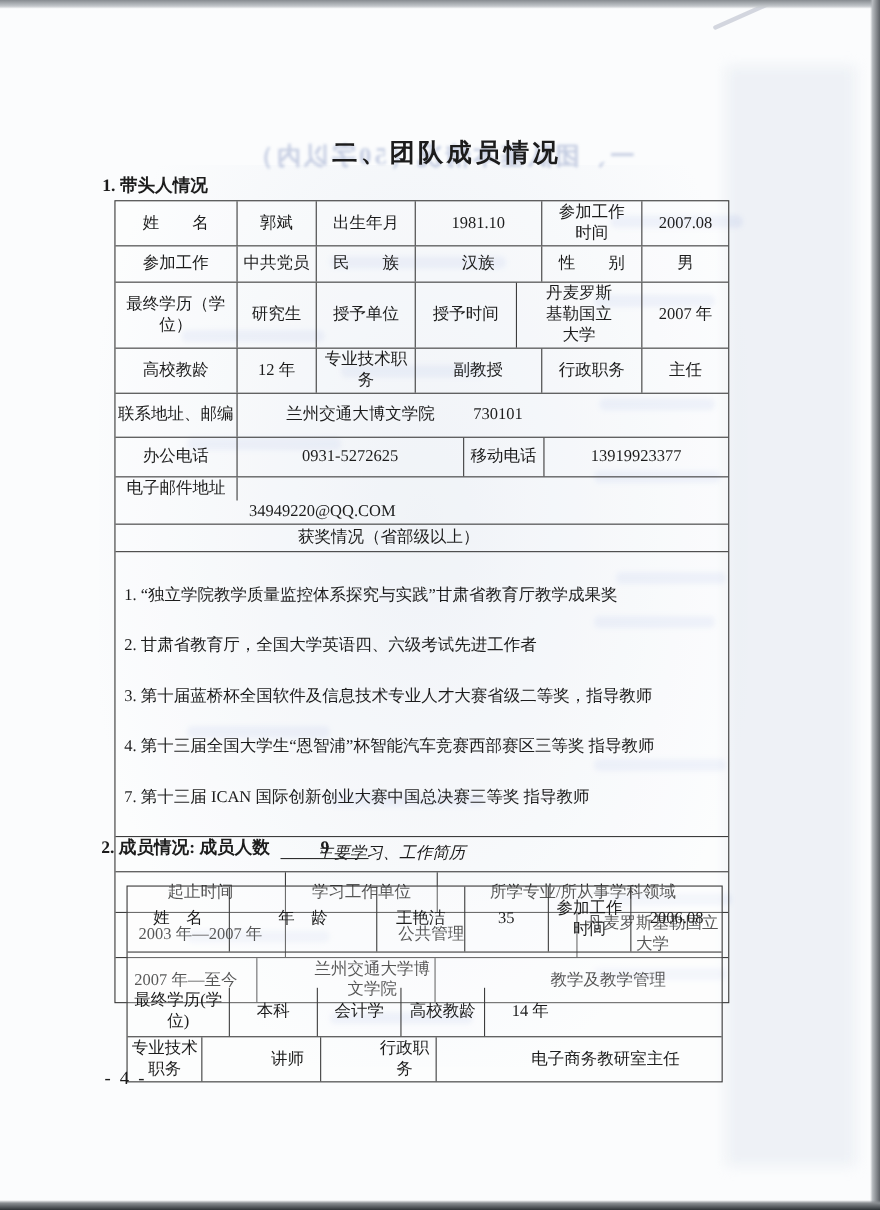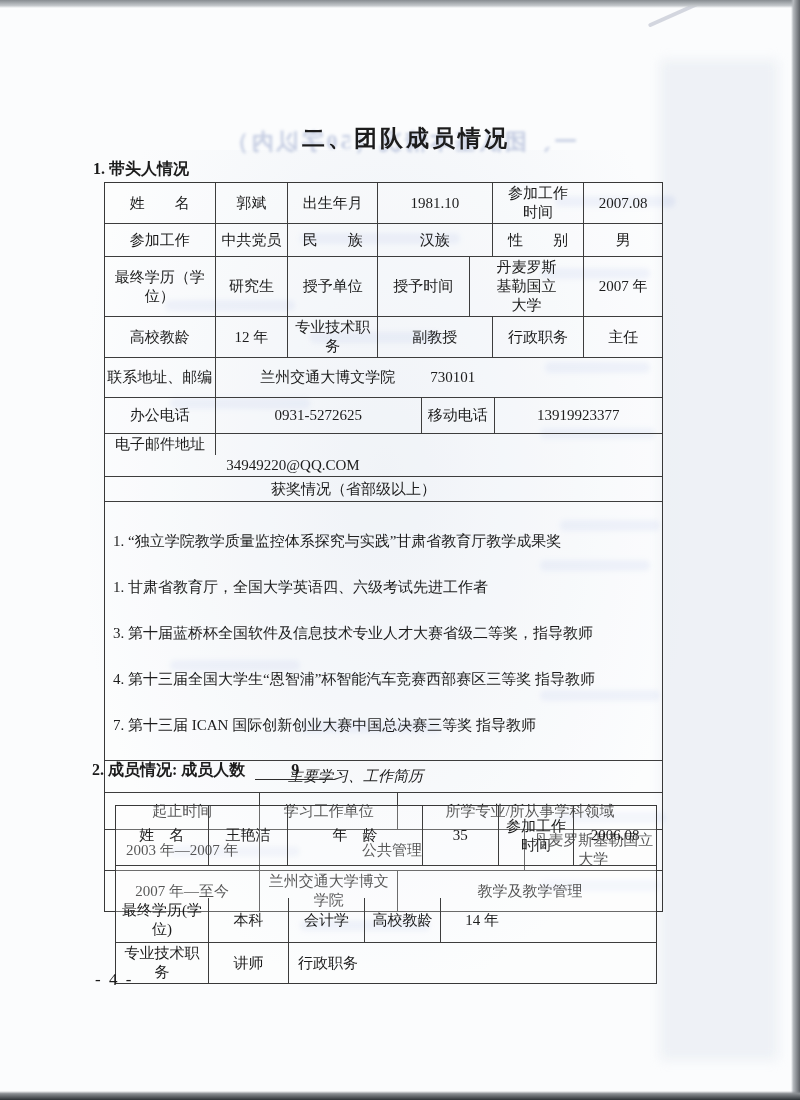--- a/index.html
+++ b/index.html
@@ -29,21 +29,21 @@
   .sec-heading{position:absolute;font-size:16px;font-weight:bold;z-index:2;}
   .sec1-heading{left:93px;top:159px;}
   .sec2-heading{left:92px;top:760px;}
   .count-underline{display:inline-block;width:80px;margin-left:10px;border-bottom:1.5px solid #2e2e2e;text-align:center;font-weight:bold;}
   .page-number{position:absolute;left:95px;top:970px;font-size:17px;letter-spacing:2px;z-index:2;}
   
   .tbl{position:absolute;border:1.5px solid #383838;background:rgba(255,255,255,.25);z-index:2;box-sizing:border-box;}
   .t1{left:104px;top:182px;width:559px;}
   .t2{left:115px;top:805px;width:542px;}
   .row{display:flex;border-bottom:1px solid #3d3d3d;box-sizing:border-box;}
-  .row:last-child{border-bottom:none;}
+  .row:last-child{border-bottom:none;gap:48px;}
   .c{display:flex;align-items:center;justify-content:center;text-align:center;
      border-right:1px solid #3d3d3d;box-sizing:border-box;
      font-size:15px;line-height:19px;white-space:pre-line;padding:1px 2px;}
   .c:last-child{border-right:none;}
   .awards-cell{display:block;padding:5px 8px 0 8px;text-align:left;font-size:15px;line-height:23px;}
   .award-line{white-space:pre-line;}
   .sh30{transform:translateX(-30px);}
   .sh28{transform:translateX(-28px);}
   .sh36{transform:translateX(-36px);}
   .addr-cell{gap:35px;transform:translateX(-71px);}
@@ -131,21 +131,21 @@
     <div class="row" style="min-height:35px;flex-direction:column;">
       <div class="c" style="width:111px;">电子邮件地址</div>
       <div class="c sh36" style="width:448px;">34949220@QQ.COM</div>
     </div>
     <div class="row" style="min-height:25px;">
       <div class="c sh30" style="width:559px;">获奖情况（省部级以上）</div>
     </div>
     <div class="row" style="min-height:121px;">
       <div class="c awards-cell" style="width:559px;">
         <div class="award-line">1. “独立学院教学质量监控体系探究与实践”甘肃省教育厅教学成果奖</div>
-        <div class="award-line">1. 甘肃省教育厅，全国大学英语四、六级考试先进工作者</div>
+        <div class="award-line">2. 甘肃省教育厅，全国大学英语四、六级考试先进工作者</div>
         <div class="award-line">3. 第十届蓝桥杯全国软件及信息技术专业人才大赛省级二等奖，指导教师</div>
         <div class="award-line">4. 第十三届全国大学生“恩智浦”杯智能汽车竞赛西部赛区三等奖 指导教师</div>
         <div class="award-line">7. 第十三届 ICAN 国际创新创业大赛中国总决赛三等奖 指导教师</div>
       </div>
     </div>
     <div class="row" style="min-height:32px;">
       <div class="c sh28" style="width:559px;font-style:italic;">主要学习、工作简历</div>
     </div>
     <div class="row" style="min-height:37px;">
       <div class="c" style="width:156px;">起止时间</div>
@@ -164,38 +164,39 @@
     </div>
   </div>
 
   <div class="sec-heading sec2-heading">
     <span>2. 成员情况: 成员人数</span><span class="count-underline">9</span>
   </div>
 
   <div class="tbl t2">
     <div class="row" style="min-height:60px;">
       <div class="c" style="width:93px;">姓　名</div>
+      <div class="c" style="width:135px;">年　龄</div>
       <div class="c" style="width:80px;">王艳洁</div>
-      <div class="c" style="width:135px;">年　龄</div>
       <div class="c" style="width:76px;">35</div>
       <div class="c" style="width:76px;">参加工作
 时间</div>
       <div class="c" style="width:82px;">2006.08</div>
     </div>
     <div class="row" style="min-height:45px;margin-top:32px;">
       <div class="c" style="width:93px;">最终学历(学位)</div>
       <div class="c" style="width:80px;">本科</div>
       <div class="c" style="width:76px;">会计学</div>
       <div class="c" style="width:76px;">高校教龄</div>
       <div class="c" style="width:82px;">14 年</div>
     </div>
     <div class="row" style="min-height:40px;">
       <div class="c" style="width:93px;">专业技术职务</div>
       <div class="c" style="width:80px;">讲师</div>
       <div class="c" style="width:78px;">行政职务</div>
+      <div class="c" style="width:291px;">电子商务教研室主任</div>
     </div>
   </div>
 
   <div class="page-number">- 4 -</div>
 
   <div class="edge edge-top"></div>
   <div class="edge edge-right"></div>
   <div class="edge edge-bottom"></div>
 </div>
 

